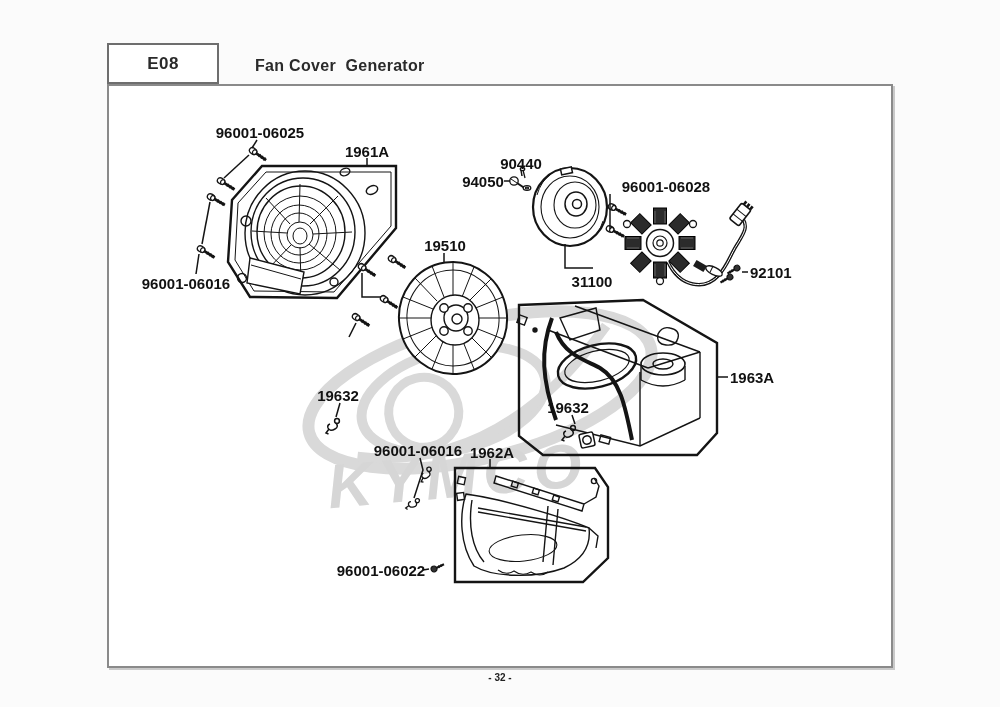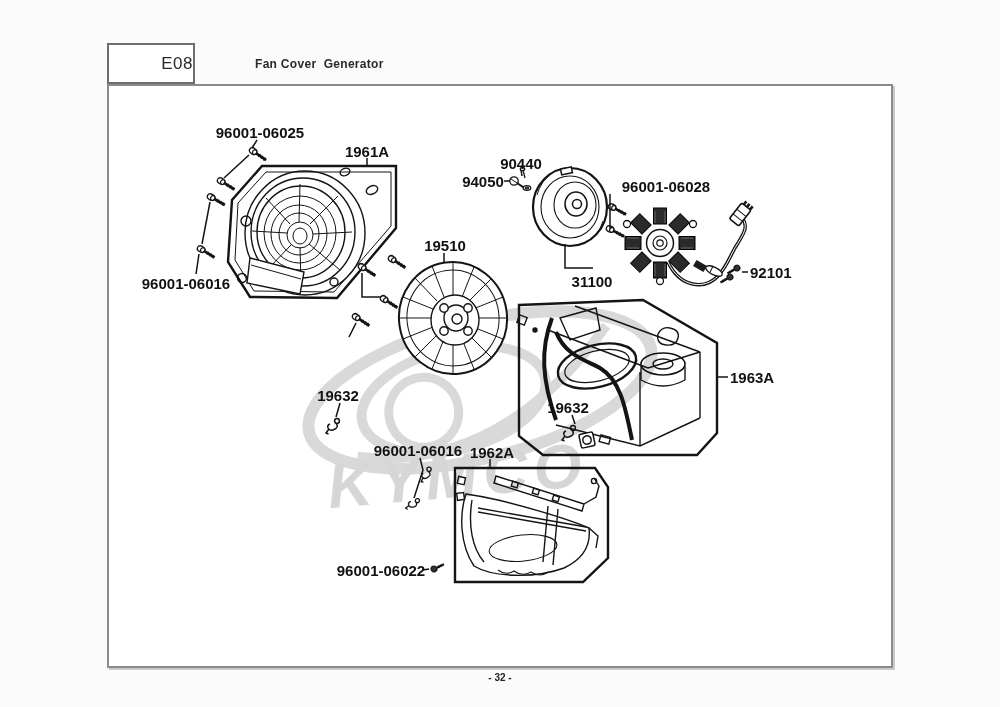--- a/index.html
+++ b/index.html
@@ -3,28 +3,28 @@
 <meta charset="utf-8">
 <style>
   html,body{margin:0;padding:0;}
   body{
     width:1000px;height:707px;position:relative;overflow:hidden;
     background:#fbfbfb;
     font-family:"Liberation Sans", sans-serif;
     -webkit-font-smoothing:antialiased;
   }
   .code-box{
-    position:absolute;left:107px;top:43px;width:88px;height:41px;
+    position:absolute;left:107px;top:43px;width:112px;height:41px;
     background:#fff;border:2px solid #6e6e6e;box-sizing:border-box;
-    display:flex;align-items:center;justify-content:flex-end;
-    font-size:17px;font-weight:400;color:#2a2a2a;letter-spacing:.5px;
+    display:flex;align-items:center;justify-content:center;
+    font-size:17px;font-weight:700;color:#2a2a2a;letter-spacing:.5px;
   }
   .page-title{
     position:absolute;left:255px;top:57px;
-    font-size:12px;font-weight:700;color:#2a2a2a;white-space:pre;letter-spacing:.3px;
+    font-size:16px;font-weight:700;color:#2a2a2a;white-space:pre;letter-spacing:.3px;
   }
   .content-box{
     position:absolute;left:107px;top:84px;width:786px;height:584px;
     background:#ffffff;border:2px solid #8a8a8a;box-sizing:border-box;
     box-shadow:2px 2px 0 #c9c9c9;
   }
   .diagram-svg{position:absolute;left:0;top:0;}
   .page-number{
     position:absolute;left:0;top:672px;width:1000px;text-align:center;
     font-size:10px;font-weight:700;color:#222;

